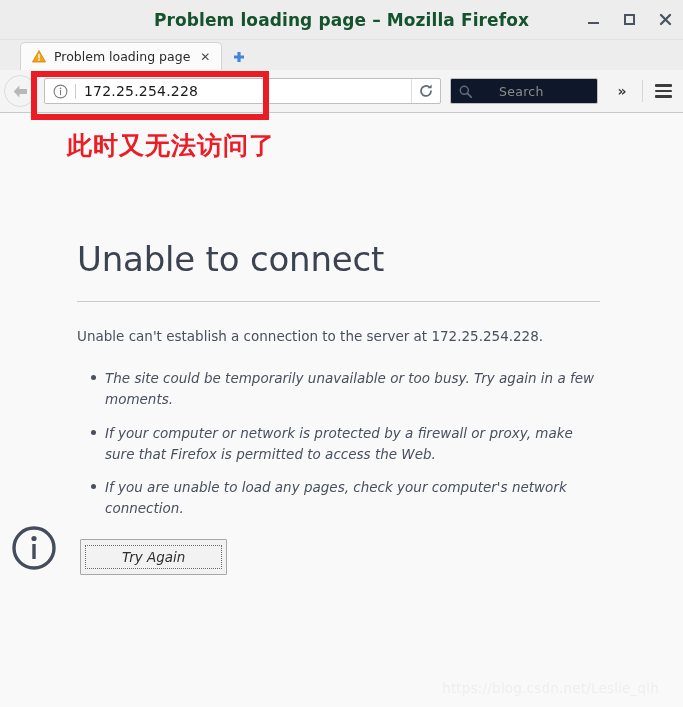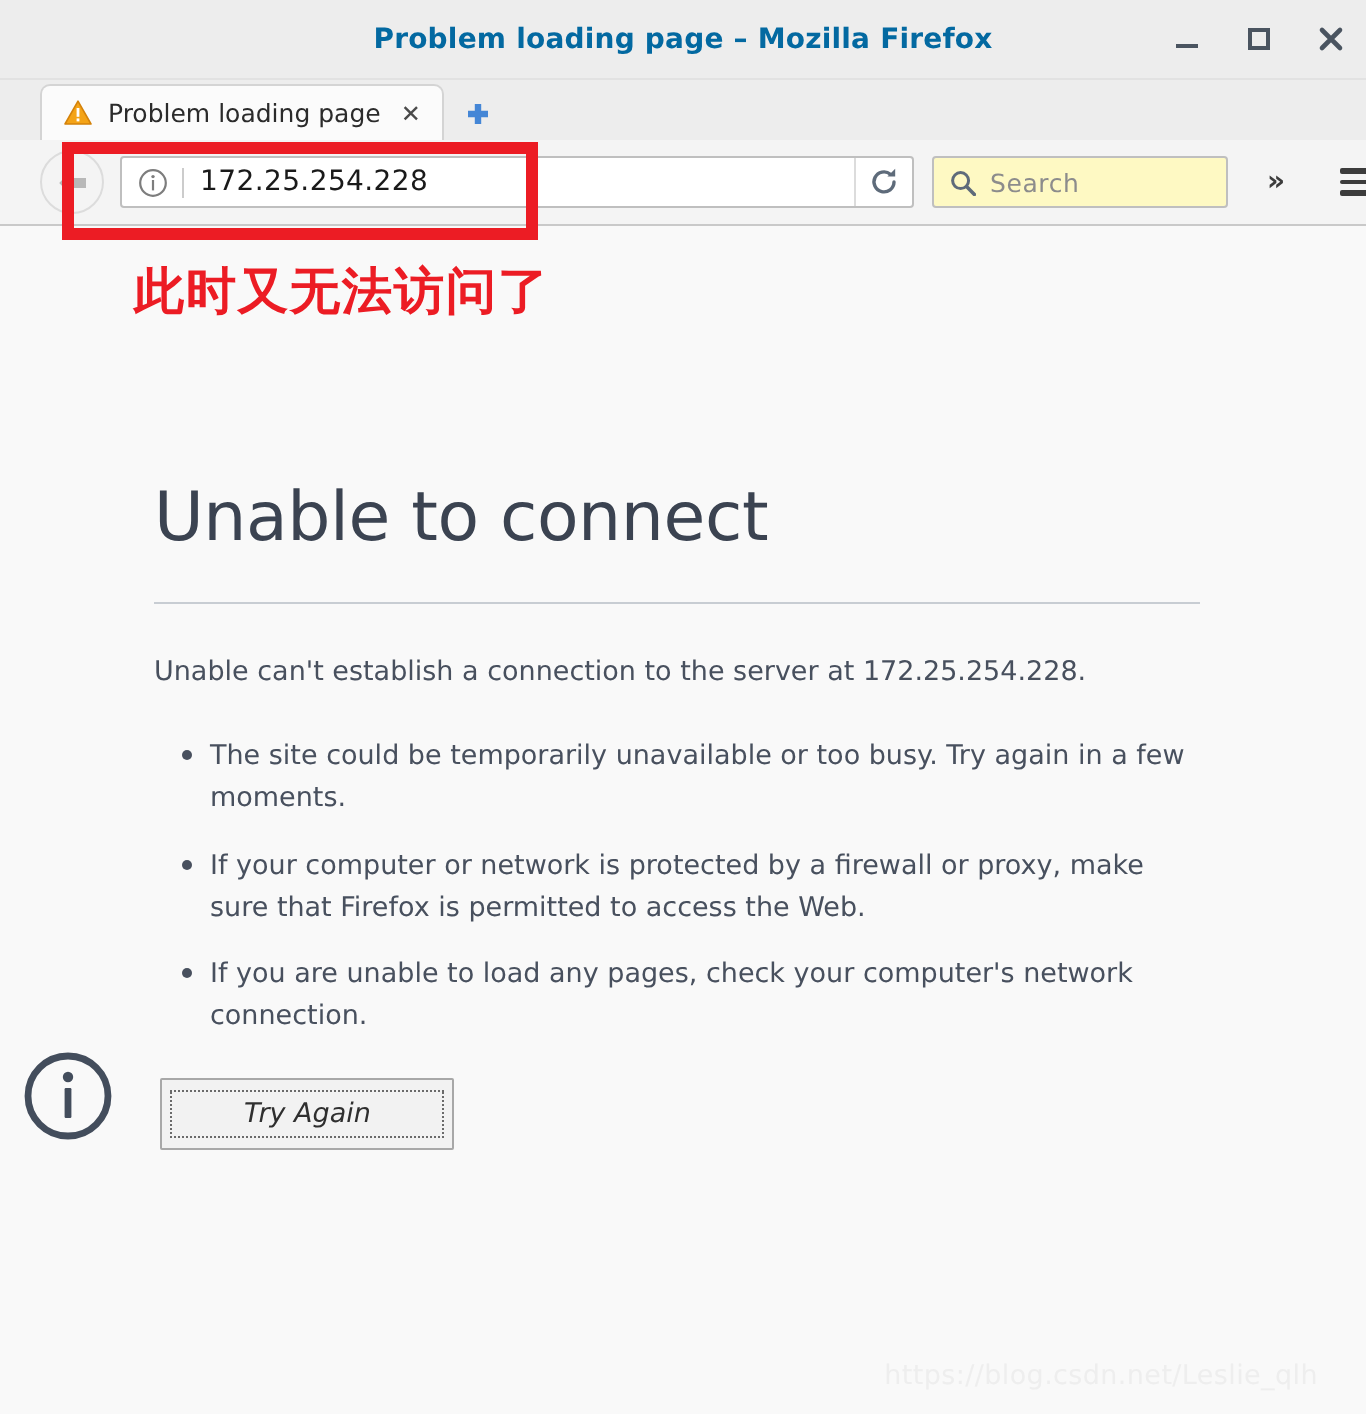--- a/index.html
+++ b/index.html
@@ -26,23 +26,23 @@
   .titlebar {
     position: relative;
     height: 39px;
     background: #ededed;
     border-bottom: 1px solid #e2e2e2;
     display: flex;
     align-items: center;
     justify-content: center;
   }
   .titlebar-title {
-    font-size: 14px;
+    font-size: 17px;
     font-weight: bold;
-    color: #0369a1;
+    color: #14532d;
     letter-spacing: 0.1px;
     white-space: nowrap;
   }
   .window-controls {
     position: absolute;
     right: 10px;
     top: 0;
     height: 39px;
     display: flex;
     align-items: center;
@@ -117,21 +117,21 @@
   }
 
   
   .navbar {
     position: relative;
     height: 43px;
     background: #f4f4f4;
     border-bottom: 1px solid #c9c9c9;
     display: flex;
     align-items: center;
-    padding: 0 20px;
+    padding: 0 4px;
     box-sizing: border-box;
   }
   .back-btn {
     width: 30px;
     height: 30px;
     border-radius: 50%;
     border: 1px solid #dcdcdc;
     background: #f4f4f4;
     display: flex;
     align-items: center;
@@ -178,27 +178,28 @@
     align-items: center;
     justify-content: center;
     border-left: 1px solid #dcdcdc;
     cursor: pointer;
     flex: 0 0 auto;
   }
   .searchbar {
     margin-left: 9px;
     width: 148px;
     height: 26px;
-    background: #fef9c3;
+    background: #0f172a;
     border: 1px solid #bfbfbf;
     border-radius: 2px;
     display: flex;
     align-items: center;
     box-sizing: border-box;
     flex: 0 0 auto;
+    gap: 20px;
   }
   .search-icon {
     margin: 0 7px 0 8px;
     display: flex;
     align-items: center;
   }
   .search-placeholder {
     font-size: 12.5px;
     color: #8c8c8c;
     letter-spacing: 0.3px;
@@ -306,20 +307,21 @@
   .error-desc {
     font-size: 13.5px;
     color: #48505e;
     margin: 24px 0 0 0;
     line-height: 1.5;
   }
   .error-list {
     margin: 22px 0 16px 0;
     padding: 0 1px 0 14px;
     list-style: none;
+    font-style: italic;
   }
   .error-list li {
     position: relative;
     font-size: 13.5px;
     color: #48505e;
     line-height: 1.55;
     margin-bottom: 13px;
     padding-left: 14px;
     max-width: 497px;
   }

